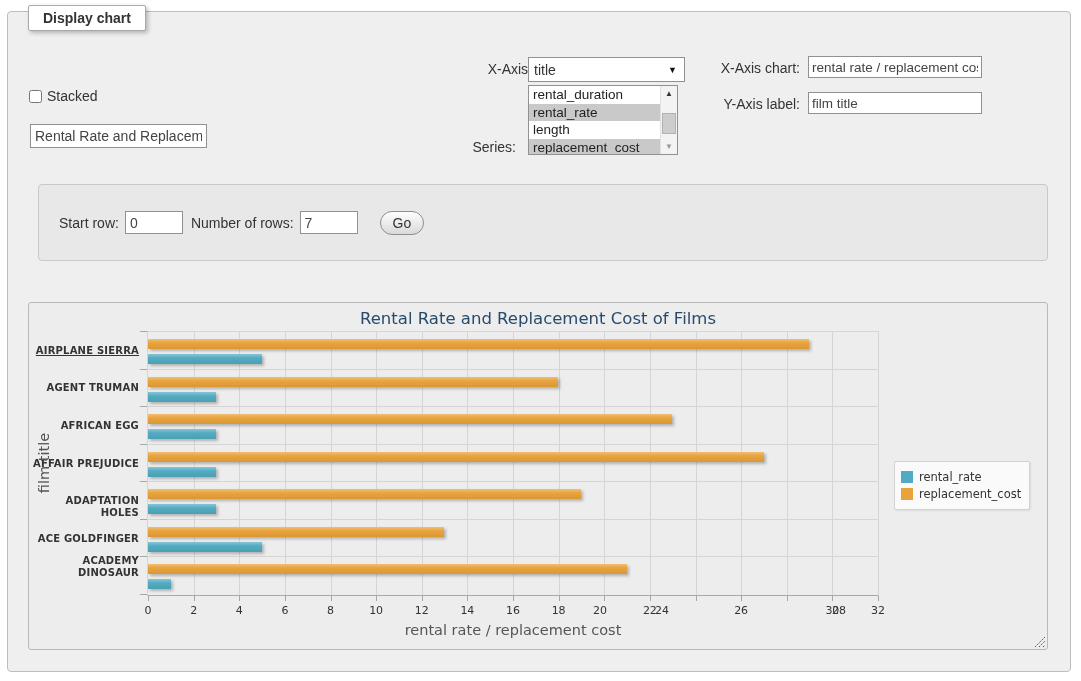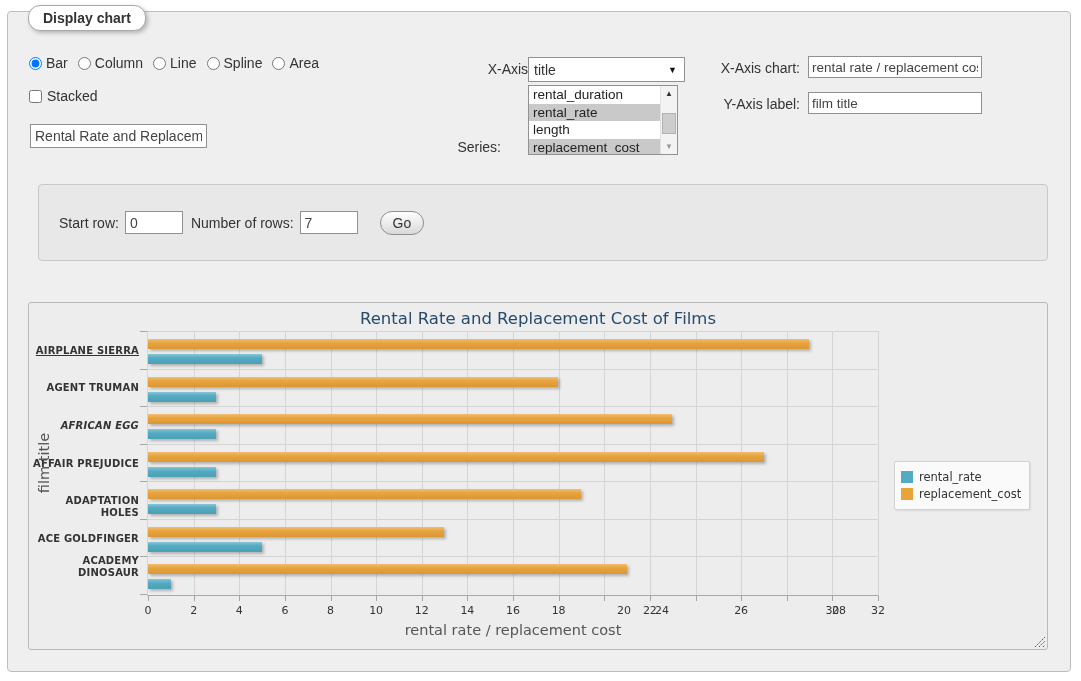--- a/index.html
+++ b/index.html
@@ -3,38 +3,38 @@
 <meta charset="utf-8">
 <style>
   * { margin:0; padding:0; box-sizing:border-box; }
   html,body { background:#fff; }
   body { font-family:"Liberation Sans", sans-serif; color:#333; }
   .page { position:relative; width:1081px; height:681px; overflow:hidden; }
 
   .fieldset { position:absolute; left:7px; top:11px; width:1064px; height:661px;
     background:#efefef; border:1px solid #bdbdbd; border-radius:4px; }
   .legend { position:absolute; left:28px; top:5px; z-index:3; background:#fff;
-    border:1px solid #a9a9a9; border-radius:12px; padding:4px 14px;
+    border:1px solid #a9a9a9; border-radius:2px; padding:4px 14px;
     font-size:14px; font-weight:bold; color:#333; box-shadow:2px 2px 4px rgba(0,0,0,.25); }
 
   .lbl { position:absolute; font-size:14px; color:#333; }
   .r-align { text-align:right; }
 
   .radio-row { position:absolute; left:29px; top:55px; display:flex; align-items:center; gap:10px; font-size:14px; }
   .radio-item { display:flex; align-items:center; gap:4px; }
   .radio-item input { width:13px; height:13px; }
   .check-row { position:absolute; left:29px; top:88px; display:flex; align-items:center; gap:5px; font-size:14px; }
   .check-row input { width:13px; height:13px; }
 
   .text-input { position:absolute; background:#fff; border:1px solid #919191;
     font-family:"Liberation Sans", sans-serif; font-size:14px; color:#444; padding:2px 4px; }
   .title-input { left:30px; top:124px; width:177px; height:24px; }
 
   .xaxis-lbl   { left:432px; top:61px;  width:100px; }
-  .series-lbl  { left:397px; top:139px; width:104px; }
+  .series-lbl  { left:412px; top:139px; width:104px; }
   .xlabel-lbl  { left:700px; top:60px;  width:100px; }
   .ylabel-lbl  { left:700px; top:96px;  width:100px; }
 
   .select { position:absolute; left:528px; top:57px; width:157px; height:25px; background:#fff;
     border:1px solid #919191; display:flex; align-items:center; justify-content:space-between;
     padding:0 7px 0 5px; font-size:14px; color:#333; cursor:default; }
   .select .arrow { font-size:9px; color:#111; }
 
   .listbox { position:absolute; left:528px; top:85px; width:150px; height:70px;
     background:#fff; border:1px solid #919191; overflow:hidden; }
@@ -89,42 +89,20 @@
   .legend-text { font-size:11.5px; color:#333; white-space:nowrap; }
   .resize-grip { position:absolute; right:2px; bottom:2px; width:12px; height:12px; cursor:nwse-resize; }
 </style>
 </head>
 <body>
 
 <div class="page">
   <div class="fieldset"></div>
   <div class="legend">Display chart</div>
 
-  <div class="radio-row" id="chart-type-radios">
-      <span class="radio-item">
-        <input type="radio" name="ctype" checked="" style="">
-        <span>Bar</span>
-      </span>
-      <span class="radio-item">
-        <input type="radio" name="ctype" style="">
-        <span>Column</span>
-      </span>
-      <span class="radio-item">
-        <input type="radio" name="ctype" style="">
-        <span>Line</span>
-      </span>
-      <span class="radio-item">
-        <input type="radio" name="ctype" style="">
-        <span>Spline</span>
-      </span>
-      <span class="radio-item">
-        <input type="radio" name="ctype" style="">
-        <span>Area</span>
-      </span>
-    </div>
 
   <div class="check-row">
     <input type="checkbox" id="stacked-cb" style="">
     <span>Stacked</span>
   </div>
 
   <input class="text-input title-input" value="Rental Rate and Replacement Cost of Films" style="">
 
   <span class="lbl r-align xaxis-lbl">X-Axis:</span>
   <div class="select">
@@ -208,21 +186,21 @@
           <div class="bar" style="top: 22px; width: 15.5938%; background-color: rgb(82, 171, 194);"></div>
         </div>
         <div class="cat-row" style="top: 85.7143%; height: 14.2857%;">
           <div class="bar" style="top: 7px; width: 65.5938%; background-color: rgb(233, 163, 59);"></div>
           <div class="bar" style="top: 22px; width: 3.09375%; background-color: rgb(82, 171, 194);"></div>
         </div>
       </div>
     <div id="axis-anno">
         <div class="cat-lbl" style="top: 41.7857px; text-decoration: underline;">AIRPLANE SIERRA</div>
         <div class="cat-lbl" style="top: 79.3571px;">AGENT TRUMAN</div>
-        <div class="cat-lbl" style="top: 116.929px; font-style: italic;">AFRICAN EGG</div>
+        <div class="cat-lbl" style="top: 116.929px;">AFRICAN EGG</div>
         <div class="cat-lbl" style="top: 154.5px;">AFFAIR PREJUDICE</div>
         <div class="cat-lbl" style="top: 192.071px;">ADAPTATION HOLES</div>
         <div class="cat-lbl" style="top: 229.643px;">ACE GOLDFINGER</div>
         <div class="cat-lbl" style="top: 252px;">ACADEMY DINOSAUR</div>
         <div class="ytick" style="top: 28px;"></div>
         <div class="ytick" style="top: 65.5714px;"></div>
         <div class="ytick" style="top: 103.143px;"></div>
         <div class="ytick" style="top: 140.714px;"></div>
         <div class="ytick" style="top: 178.286px;"></div>
         <div class="ytick" style="top: 215.857px;"></div>
@@ -242,21 +220,21 @@
         <div class="xtick-lbl" style="left: 347.125px;">10</div>
         <div class="xtick" style="left: 392.75px;"></div>
         <div class="xtick-lbl" style="left: 392.75px;">12</div>
         <div class="xtick" style="left: 438.375px;"></div>
         <div class="xtick-lbl" style="left: 438.375px;">14</div>
         <div class="xtick" style="left: 484px;"></div>
         <div class="xtick-lbl" style="left: 484px;">16</div>
         <div class="xtick" style="left: 529.625px;"></div>
         <div class="xtick-lbl" style="left: 529.625px;">18</div>
         <div class="xtick" style="left: 575.25px;"></div>
-        <div class="xtick-lbl" style="left: 595px;">20</div>
+        <div class="xtick-lbl" style="left: 571px;">20</div>
         <div class="xtick" style="left: 620.875px;"></div>
         <div class="xtick-lbl" style="left: 620.875px;">22</div>
         <div class="xtick" style="left: 666.5px;"></div>
         <div class="xtick-lbl" style="left: 633px;">24</div>
         <div class="xtick" style="left: 712.125px;"></div>
         <div class="xtick-lbl" style="left: 712.125px;">26</div>
         <div class="xtick" style="left: 757.75px;"></div>
         <div class="xtick-lbl" style="left: 798px; margin-left: 12px;">28</div>
         <div class="xtick" style="left: 803.375px;"></div>
         <div class="xtick-lbl" style="left: 803.375px;">30</div>

